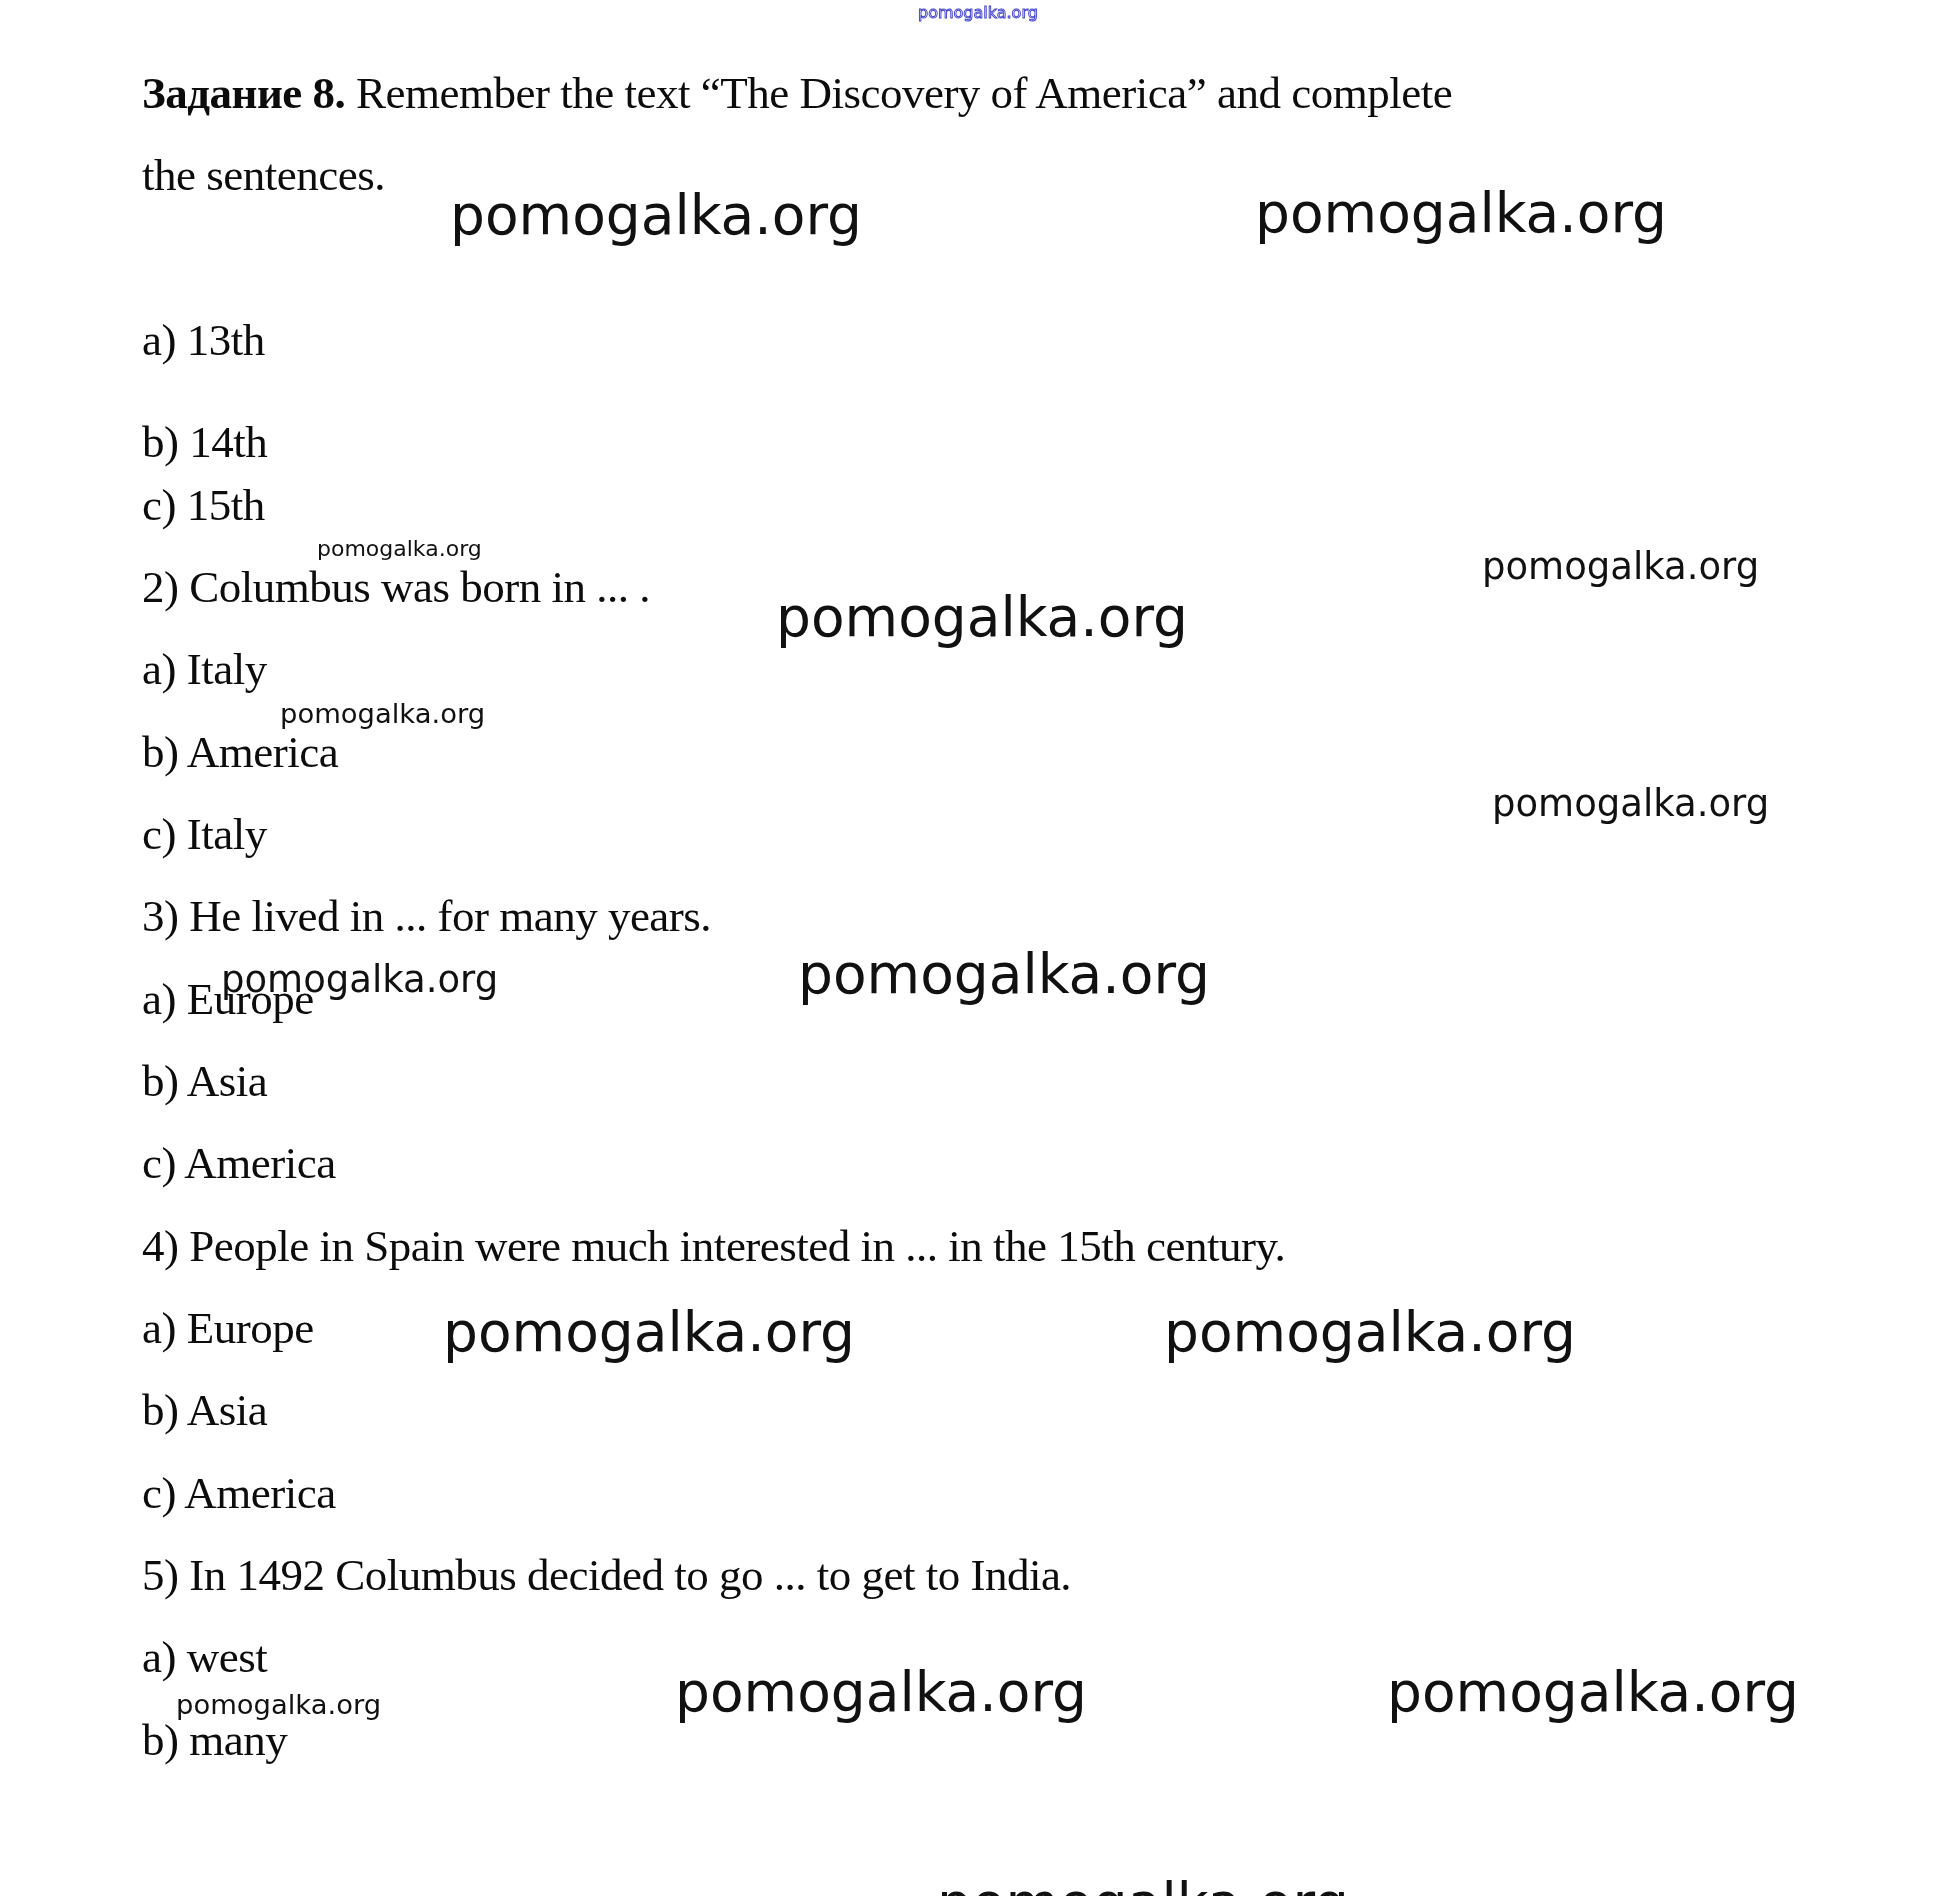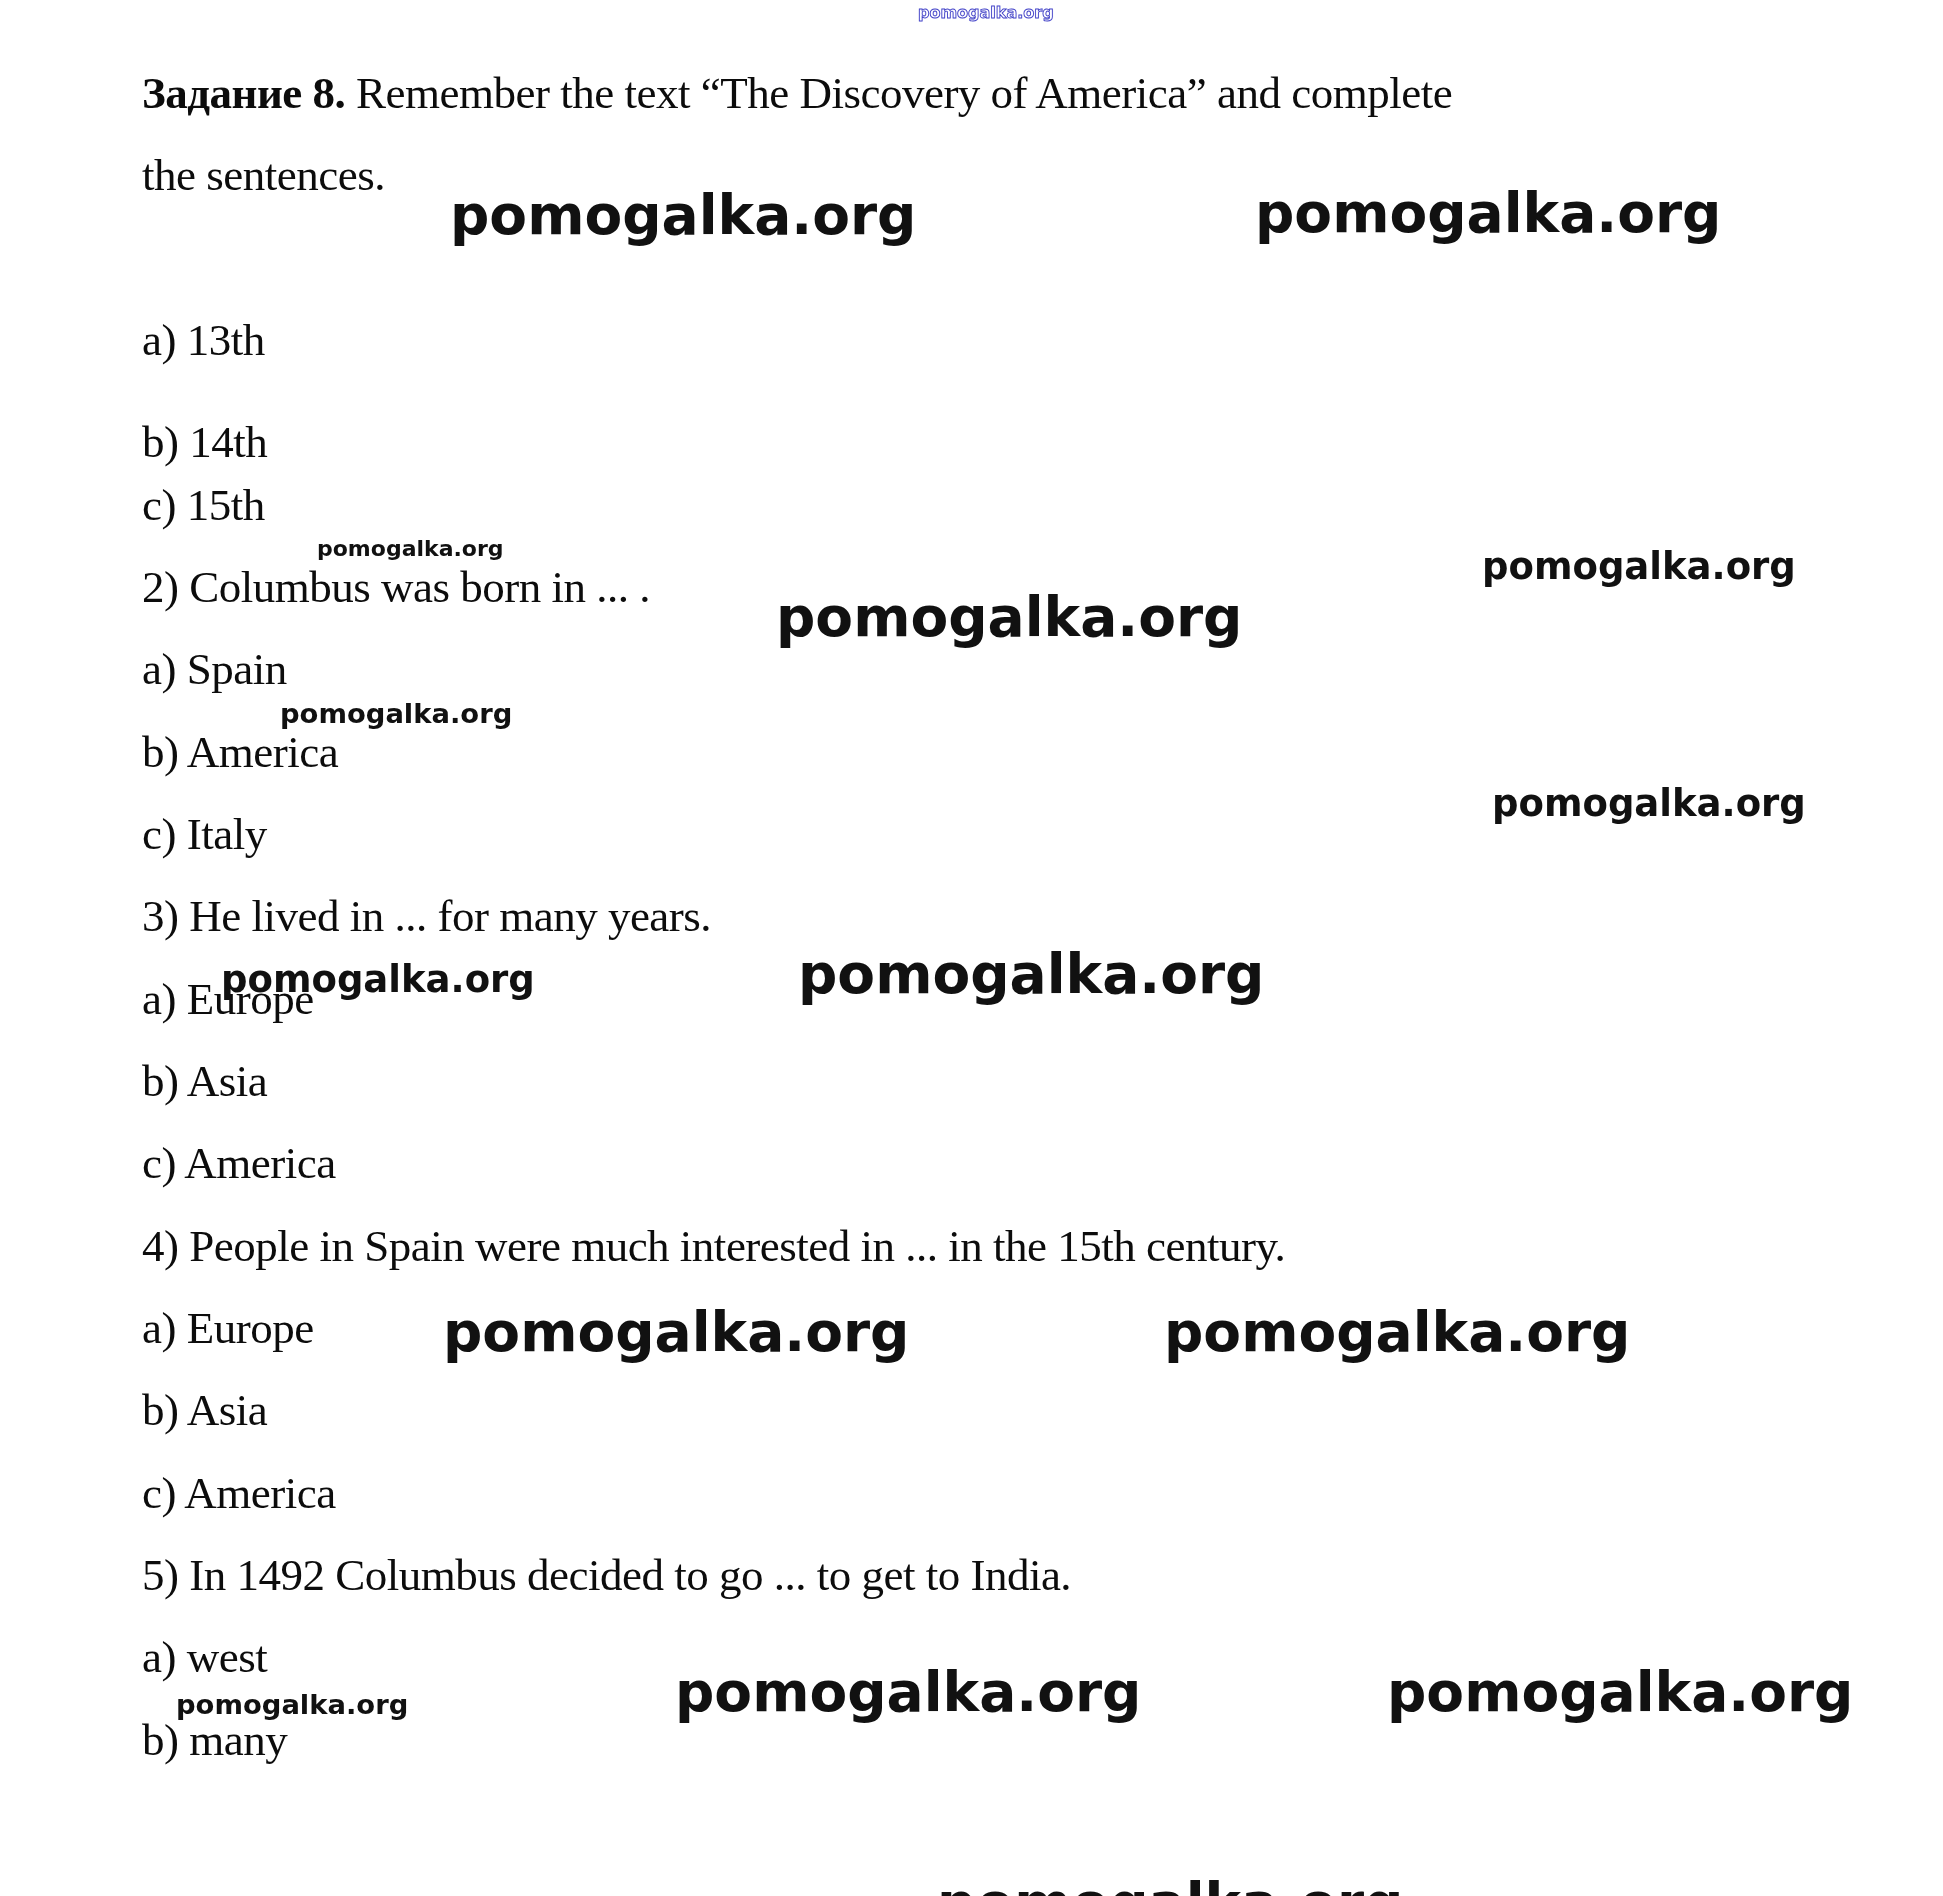--- a/index.html
+++ b/index.html
@@ -17,21 +17,21 @@
     left: 142px;
     font-size: 45px;
     line-height: 1;
     white-space: nowrap;
     letter-spacing: -0.5px;
   }
   .line .lead-bold { font-weight: bold; }
   .wm {
     position: absolute;
     font-family: "DejaVu Sans", "Liberation Sans", sans-serif;
-    font-weight: bold;
+    font-weight: normal;
     color: #111111;
     line-height: 1;
     white-space: nowrap;
   }
   .wm-big   { font-size: 55px; }
   .wm-med   { font-size: 37px; }
   .wm-sm29  { font-size: 27.4px; }
   .wm-sm23  { font-size: 22px; }
   .wm-tiny  {
     font-size: 16px;
@@ -46,21 +46,21 @@
 <div class="page">
 
   <div class="line" style="top:71px"><span class="lead-bold">Задание 8.</span><span> Remember the text “The Discovery of America” and complete</span></div>
   <div class="line" style="top:153px">the sentences.</div>
 
   <div class="line" style="top:318px">a) 13th</div>
   <div class="line" style="top:420px">b) 14th</div>
   <div class="line" style="top:483px">c) 15th</div>
 
   <div class="line" style="top:565px">2) Columbus was born in ... .</div>
-  <div class="line" style="top:647px">a) Spain</div>
+  <div class="line" style="top:647px">a) Italy</div>
   <div class="line" style="top:730px">b) America</div>
   <div class="line" style="top:812px">c) Italy</div>
 
   <div class="line" style="top:894px">3) He lived in ... for many years.</div>
   <div class="line" style="top:977px">a) Europe</div>
   <div class="line" style="top:1059px">b) Asia</div>
   <div class="line" style="top:1141px">c) America</div>
 
   <div class="line" style="top:1224px">4) People in Spain were much interested in ... in the 15th century.</div>
   <div class="line" style="top:1306px">a) Europe</div>

